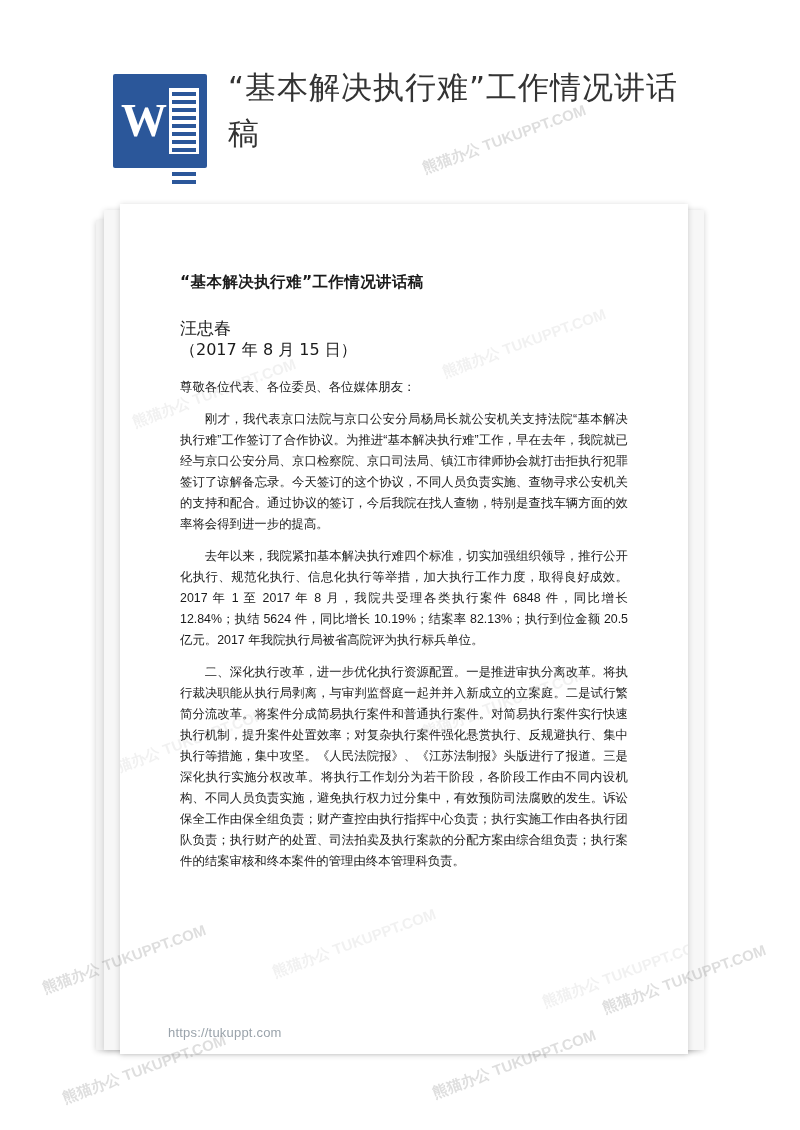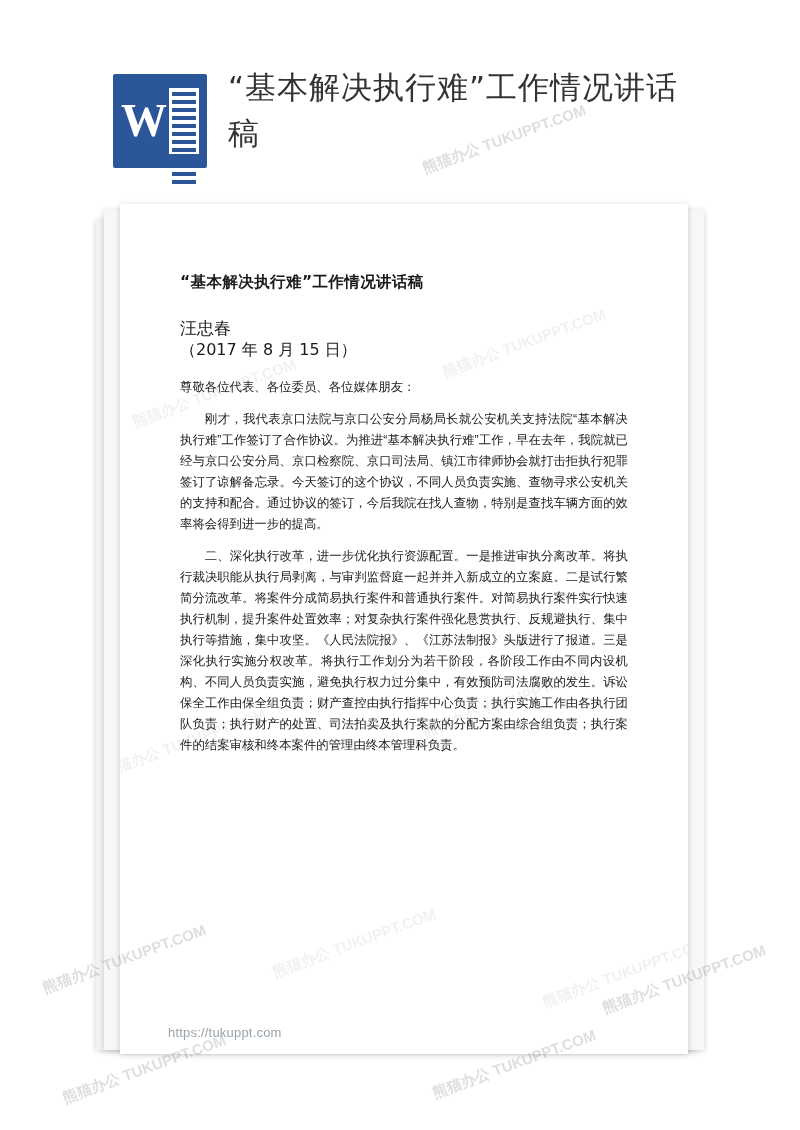--- a/index.html
+++ b/index.html
@@ -211,20 +211,21 @@
   <div class="sheet sheet-back2"></div>
   <div class="sheet sheet-back1"></div>
 
   <div class="sheet sheet-main">
     <div class="page-inner">
       <div class="p-title">“基本解决执行难”工作情况讲话稿</div>
       <div class="p-author">汪忠春</div>
       <div class="p-date">（2017 年 8 月 15 日）</div>
       <div class="p-body noindent">尊敬各位代表、各位委员、各位媒体朋友：</div>
       <div class="p-body">刚才，我代表京口法院与京口公安分局杨局长就公安机关支持法院“基本解决执行难”工作签订了合作协议。为推进“基本解决执行难”工作，早在去年，我院就已经与京口公安分局、京口检察院、京口司法局、镇江市律师协会就打击拒执行犯罪签订了谅解备忘录。今天签订的这个协议，不同人员负责实施、查物寻求公安机关的支持和配合。通过协议的签订，今后我院在找人查物，特别是查找车辆方面的效率将会得到进一步的提高。</div>
+      <div class="p-body">去年以来，我院紧扣基本解决执行难四个标准，切实加强组织领导，推行公开化执行、规范化执行、信息化执行等举措，加大执行工作力度，取得良好成效。2017 年 1 至 2017 年 8 月，我院共受理各类执行案件 6848 件，同比增长 12.84%；执结 5624 件，同比增长 10.19%；结案率 82.13%；执行到位金额 20.5 亿元。2017 年我院执行局被省高院评为执行标兵单位。</div>
       <div class="p-body">二、深化执行改革，进一步优化执行资源配置。一是推进审执分离改革。将执行裁决职能从执行局剥离，与审判监督庭一起并并入新成立的立案庭。二是试行繁简分流改革。将案件分成简易执行案件和普通执行案件。对简易执行案件实行快速执行机制，提升案件处置效率；对复杂执行案件强化悬赏执行、反规避执行、集中执行等措施，集中攻坚。《人民法院报》、《江苏法制报》头版进行了报道。三是深化执行实施分权改革。将执行工作划分为若干阶段，各阶段工作由不同内设机构、不同人员负责实施，避免执行权力过分集中，有效预防司法腐败的发生。诉讼保全工作由保全组负责；财产查控由执行指挥中心负责；执行实施工作由各执行团队负责；执行财产的处置、司法拍卖及执行案款的分配方案由综合组负责；执行案件的结案审核和终本案件的管理由终本管理科负责。</div>
 
     </div>
     <div class="url-stamp">https://tukuppt.com</div>
 
     <div class="wm wm-light" style="left:10px; top:210px;">熊猫办公 TUKUPPT.COM</div>
     <div class="wm wm-light" style="left:320px; top:160px;">熊猫办公 TUKUPPT.COM</div>
     <div class="wm wm-light" style="left:-20px; top:560px;">熊猫办公 TUKUPPT.COM</div>
     <div class="wm wm-light" style="left:300px; top:520px;">熊猫办公 TUKUPPT.COM</div>
     <div class="wm wm-light" style="left:150px; top:760px;">熊猫办公 TUKUPPT.COM</div>

